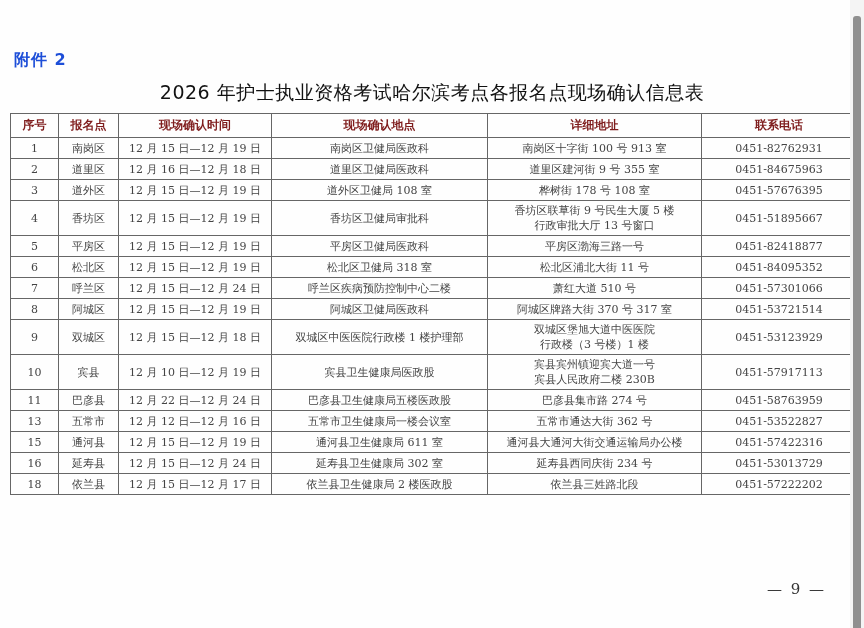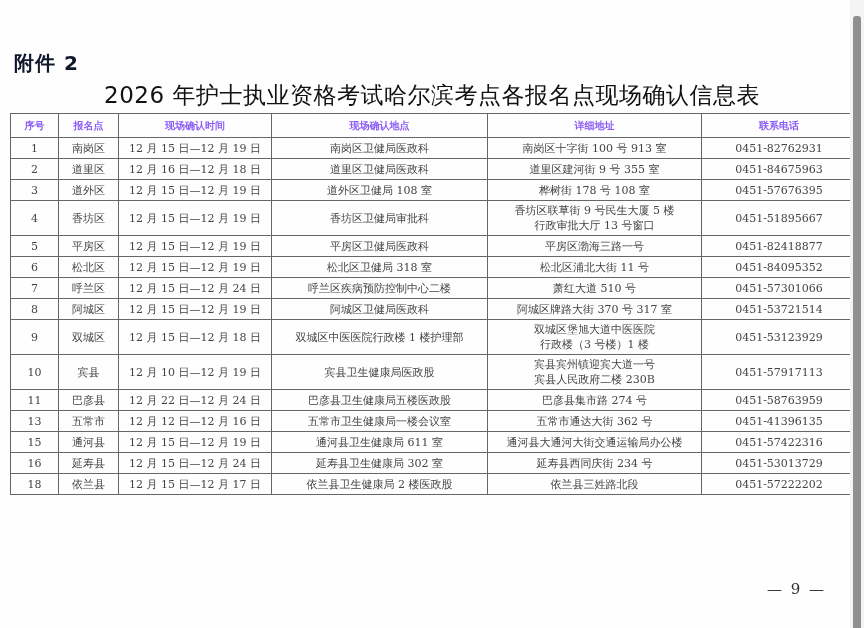--- a/index.html
+++ b/index.html
@@ -8,43 +8,43 @@
     background:#ffffff;
     font-family:"DejaVu Serif", "Liberation Serif", serif;
     color:#333;
   }
   .page {
     position:absolute; left:0; top:0; width:850px; height:628px; background:#fefefe;
   }
   .attachment {
     position:absolute; left:14px; top:50px;
     font-family:"DejaVu Sans", "Liberation Sans", sans-serif;
-    font-weight:bold; font-size:20px; color:#0f172a; letter-spacing:1px;
+    font-weight:bold; font-size:16px; color:#1d4ed8; letter-spacing:1px;
   }
   .title {
     position:absolute; left:0; top:80px; width:864px; text-align:center;
     font-family:"DejaVu Sans", "Liberation Sans", sans-serif;
-    font-size:23px; color:#111; letter-spacing:0.5px; font-weight:normal;
+    font-size:19px; color:#111; letter-spacing:0.5px; font-weight:normal;
   }
   table.info {
     position:absolute; left:10px; top:113px;
     border-collapse:collapse; table-layout:fixed;
     width:846px;
     font-size:11px; color:#444;
   }
   table.info td, table.info th {
     border:1px solid #666;
     text-align:center; vertical-align:middle;
     padding:0 2px; line-height:15px;
     overflow:hidden; white-space:nowrap;
   }
   table.info th {
     height:23px;
     font-family:"DejaVu Sans", "Liberation Sans", sans-serif;
-    font-weight:bold; font-size:10px; color:#8b5cf6;
+    font-weight:bold; font-size:12px; color:#7f1d1d;
   }
   table.info tr.single td { height:20px; }
   table.info tr.double td { height:34px; }
   .addr-line { display:block; }
   .pagenum {
     position:absolute; left:767px; top:580px;
     font-size:15px; color:#333; letter-spacing:2px;
   }
   .scrollbar {
     position:absolute; left:850px; top:0; width:14px; height:628px; background:#f4f4f4;
@@ -195,21 +195,21 @@
           <td>0451-58763959</td>
         </tr>
         <tr class="single">
           <td>13</td>
           <td>五常市</td>
           <td>12 月 12 日—12 月 16 日</td>
           <td>五常市卫生健康局一楼会议室</td>
           <td>
             <span class="addr-line">五常市通达大街 362 号</span>
           </td>
-          <td>0451-41396135</td>
+          <td>0451-53522827</td>
         </tr>
         <tr class="single">
           <td>15</td>
           <td>通河县</td>
           <td>12 月 15 日—12 月 19 日</td>
           <td>通河县卫生健康局 611 室</td>
           <td>
             <span class="addr-line">通河县大通河大街交通运输局办公楼</span>
           </td>
           <td>0451-57422316</td>

